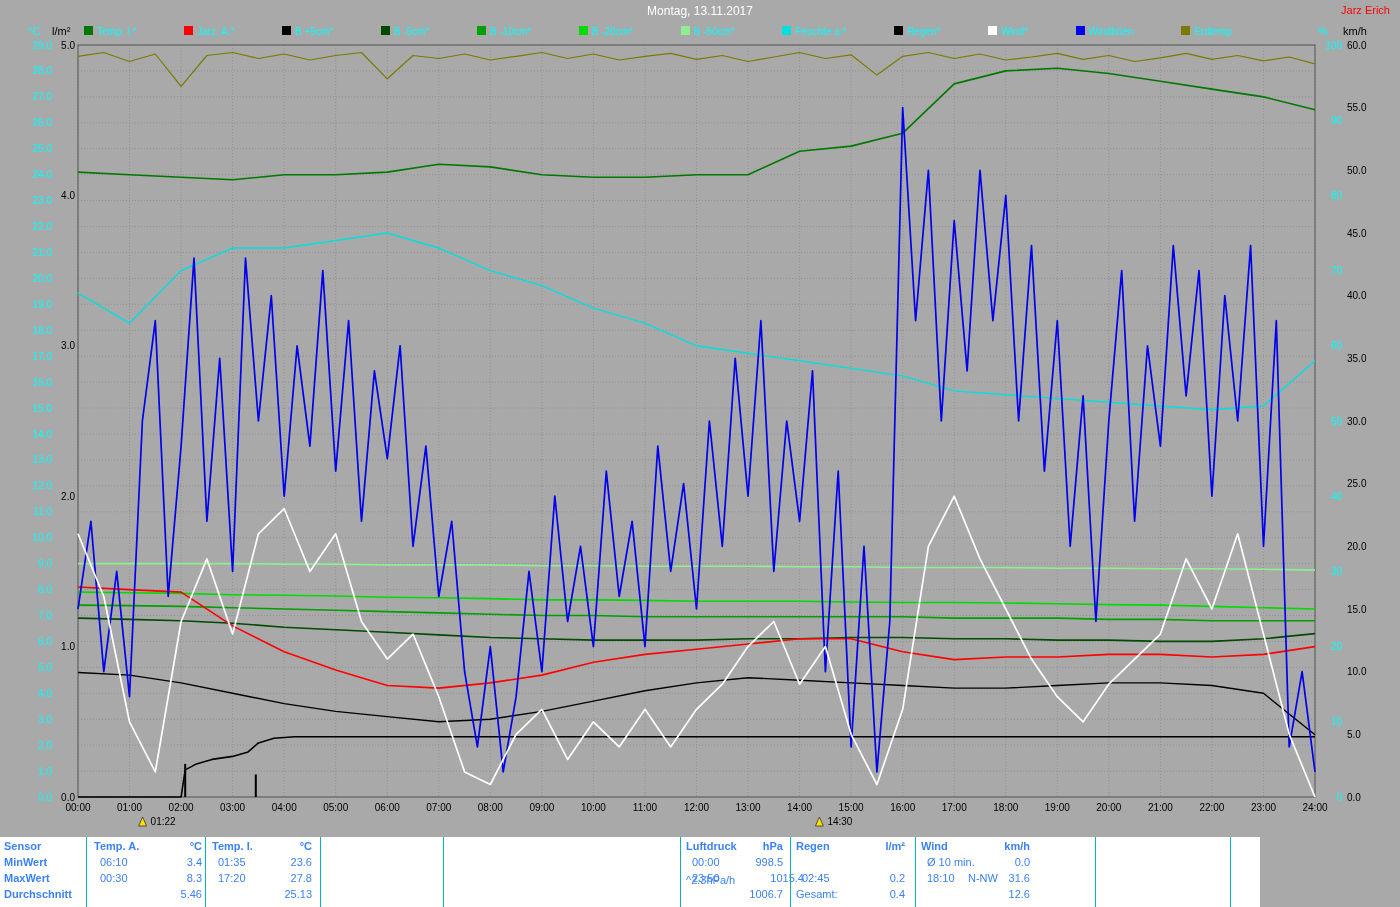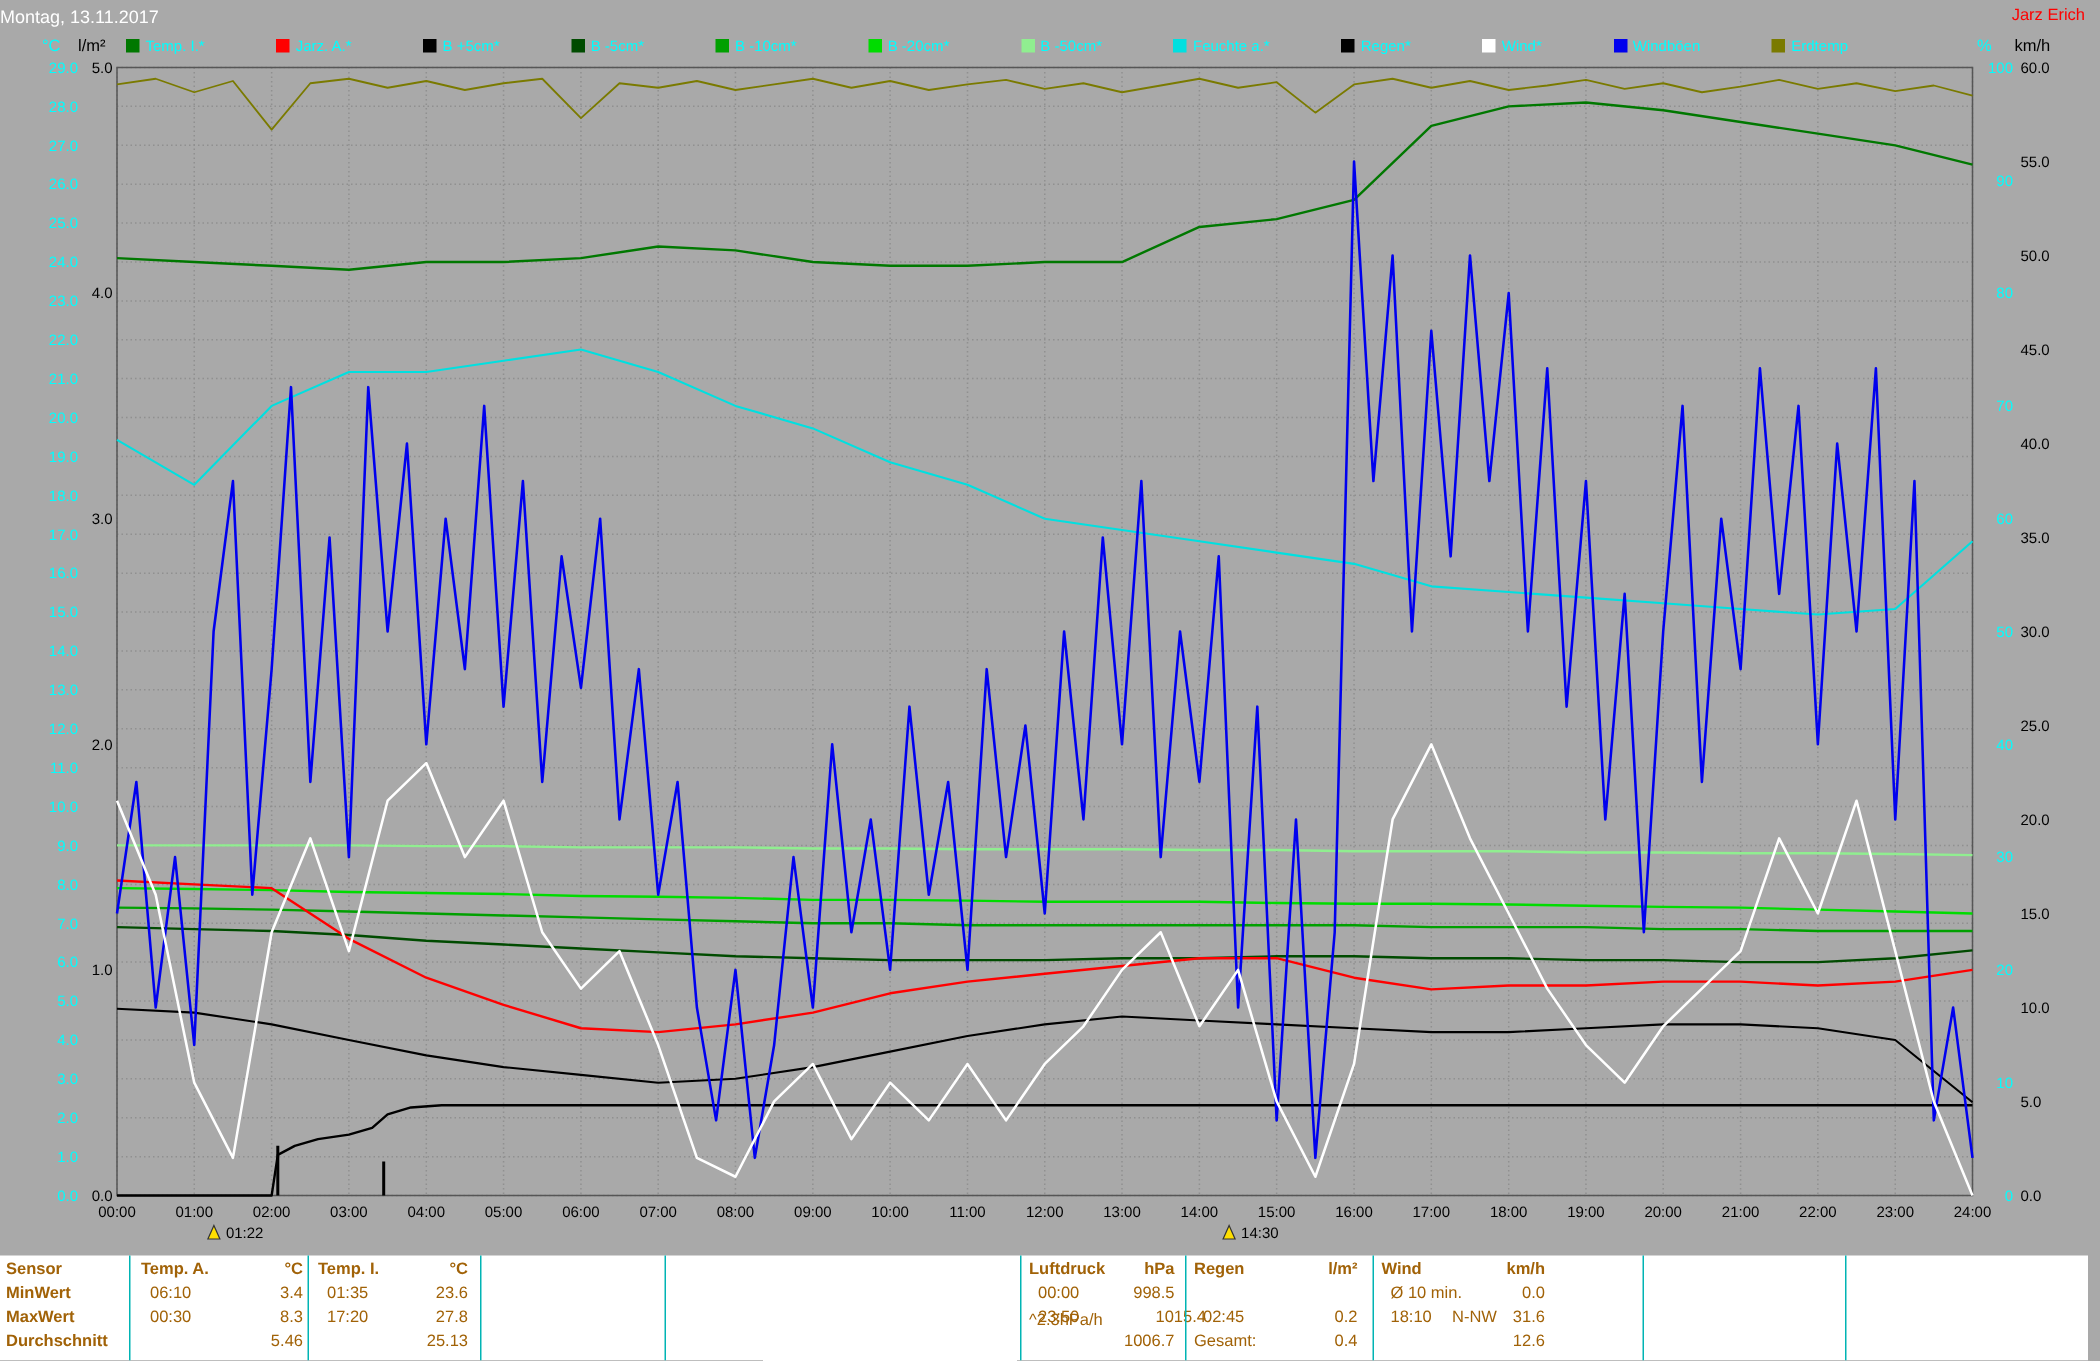--- a/index.html
+++ b/index.html
@@ -1,37 +1,37 @@
 <!DOCTYPE html>
 <html><head>
 <meta charset="utf-8">
 <style>
   html,body{margin:0;padding:0}
   body{width:1400px;height:907px;background:#a9a9a9;font-family:"Liberation Sans",sans-serif;position:relative;overflow:hidden}
-  #title-bar{position:absolute;top:4px;left:0;right:0;color:#ffffff;font-size:12px}
+  #title-bar{position:absolute;top:4px;left:0;right:0;text-align:center;color:#ffffff;font-size:12px}
   #watermark{position:absolute;top:4px;right:10px;color:#ff0000;font-size:11px}
   .axhdr{position:absolute;top:25px;font-size:11px}
   #hdr-c{left:28px;color:#00ffff}
   #hdr-lm2{left:52px;color:#000000}
   #hdr-pct{left:1318px;color:#00ffff}
   #hdr-kmh{left:1343px;color:#000000}
   #legend{position:absolute;top:26px;left:84px;width:1148px;display:flex;justify-content:space-between}
   .li{display:flex;align-items:flex-start;gap:4px;font-size:10px;color:#00ffff;white-space:nowrap}
   .sw{width:9px;height:9px;display:inline-block;flex:none}
   #chart-svg{position:absolute;top:0;left:0}
   .grid{stroke:#909090;stroke-width:1;stroke-dasharray:1,2}
   .frame{fill:none;stroke:#565656;stroke-width:1}
   text.tick{font-family:"Liberation Sans",sans-serif;font-size:10px}
   .tC{fill:#00ffff;text-anchor:end}
   .tL{fill:#000000;text-anchor:end}
   .tK{fill:#000000;text-anchor:start}
   .tP{fill:#00ffff;text-anchor:end}
   .tX{fill:#000000;text-anchor:middle}
   .tA{fill:#000000;text-anchor:start}
-  #datatable{position:absolute;left:0;top:837px;width:1392px;height:70px;background:#ffffff;color:#a16207}
+  #datatable{position:absolute;left:0;top:837px;width:1260px;height:70px;background:#ffffff;color:#3b82f6}
   #datatable .c{position:absolute;font-size:11px;line-height:14px;white-space:nowrap}
   #datatable .b{font-weight:bold}
   #datatable .r{text-align:right}
   .sep{position:absolute;top:0;width:1px;height:70px;background:#00b4b4}
 </style>
 </head>
 <body>
 
 <div id="title-bar">Montag, 13.11.2017</div>
 <div id="watermark">Jarz Erich</div>

